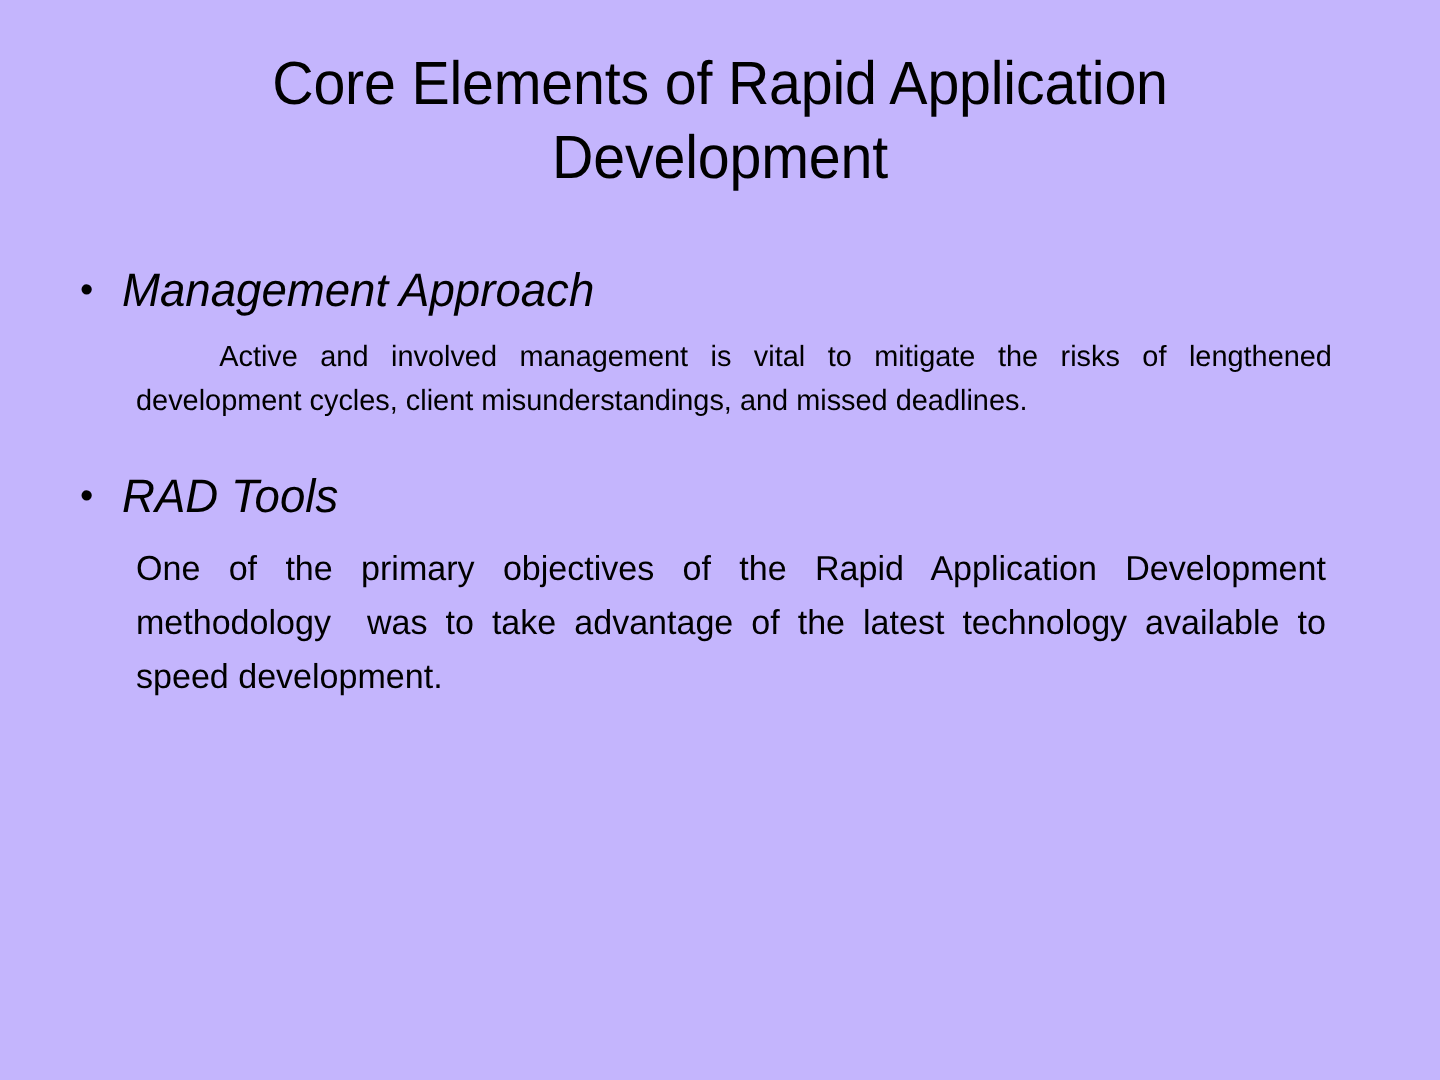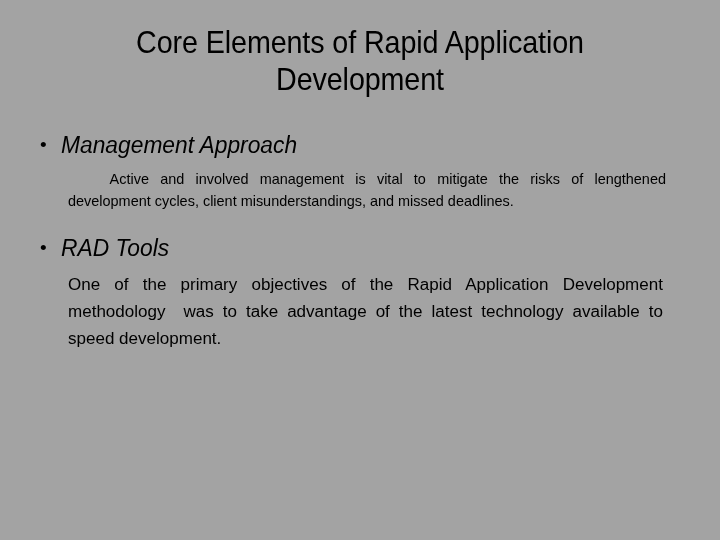--- a/index.html
+++ b/index.html
@@ -13,21 +13,21 @@
     overflow: hidden;
     font-family: "Liberation Sans", "DejaVu Sans", sans-serif;
     color: #000000;
     -webkit-font-smoothing: antialiased;
   }
 
   .slide {
     position: relative;
     width: 720px;
     height: 540px;
-    background: #a3a3a3;
+    background: #c4b5fd;
     box-sizing: border-box;
   }
 
   
   .slide-title {
     position: absolute;
     left: 58px;
     top: 24px;
     width: 604px;
     text-align: center;

